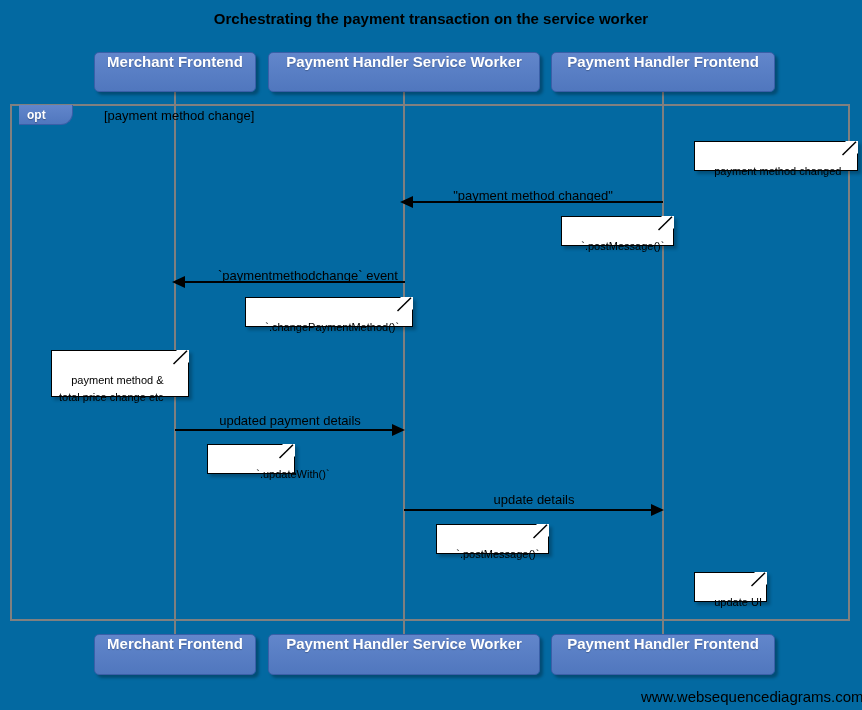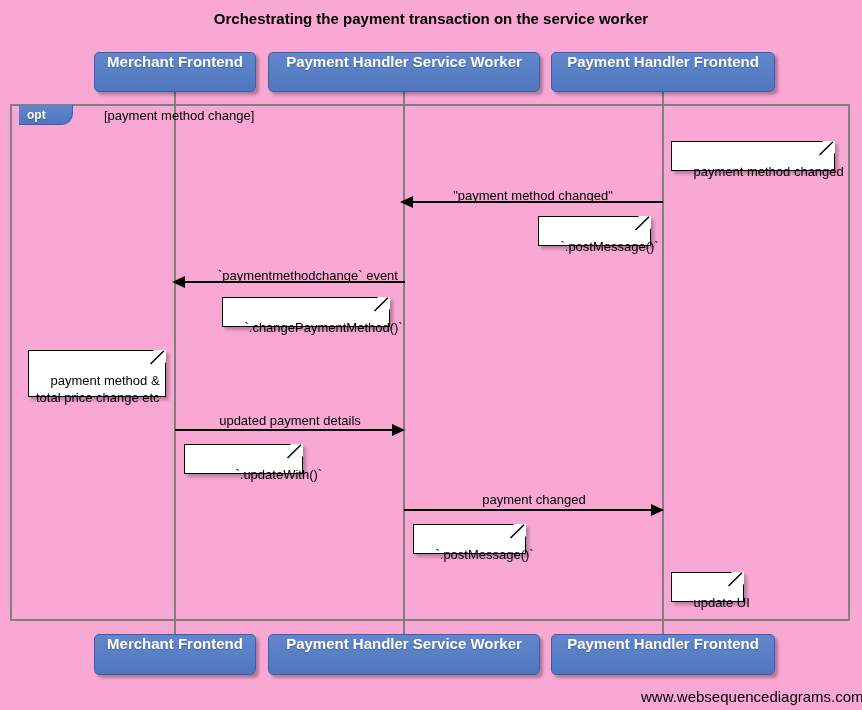--- a/index.html
+++ b/index.html
@@ -9,21 +9,21 @@
     background: #ffffff;
   }
   body {
     font-family: "Liberation Sans", sans-serif;
     color: #000000;
   }
   #canvas {
     position: relative;
     width: 862px;
     height: 710px;
-    background: #f9a8d4;
+    background: #0369a1;
     overflow: hidden;
   }
 
   
   .diagram-title {
     position: absolute;
     left: 0;
     top: 10px;
     width: 862px;
     text-align: center;
@@ -91,26 +91,27 @@
     white-space: nowrap;
     padding-left: 24px;
   }
 
   
   .note {
     position: absolute;
     box-sizing: border-box;
     background: #ffffff;
     border: 1.5px solid #000000;
-    font-size: 13px;
+    font-size: 11px;
     line-height: 17px;
     color: #000;
     padding: 4px 8px 4px 7px;
     white-space: pre;
     box-shadow: 3px 3px 3px rgba(0,0,0,0.25);
+    margin-left: 23px;
   }
   .note .dogear {
     position: absolute;
     top: -1px;
     right: -1px;
     width: 0;
     height: 0;
     border-left: 13px solid transparent;
     border-top: 13px solid #ffffff;
     border-right: 0px solid transparent;
@@ -231,30 +232,30 @@
     <svg class="dogear-line" viewBox="0 0 18 18">
       <path d="M1.5,15 L15,15 L15,1.5" fill="#ffffff" stroke="none"></path>
       <path d="M1.5,15 L15,1.8" fill="none" stroke="#000000" stroke-width="1.5"></path>
     </svg>
   </div>
 
   <div class="msg-label" style="left:176px; top:413px; width:228px;">updated payment details</div>
   <div class="msg-line" style="left:175px; top:429px; width:218px;"></div>
   <div class="arrowhead right" style="left:392px; top:424px;"></div>
 
-  <div class="note" style="left:184px; top:444px; width:119px; height:30px;padding-left:36px;">
+  <div class="note" style="left:184px; top:444px; width:88px; height:30px;padding-left:36px;">
     <span>`.updateWith()`</span>
     <span class="dogear"></span>
     <svg class="dogear-line" viewBox="0 0 18 18">
       <path d="M1.5,15 L15,15 L15,1.5" fill="#ffffff" stroke="none"></path>
       <path d="M1.5,15 L15,1.8" fill="none" stroke="#000000" stroke-width="1.5"></path>
     </svg>
   </div>
 
-  <div class="msg-label" style="left:405px; top:492px; width:258px;">payment changed</div>
+  <div class="msg-label" style="left:405px; top:492px; width:258px;">update details</div>
   <div class="msg-line" style="left:404px; top:509px; width:248px;"></div>
   <div class="arrowhead right" style="left:651px; top:504px;"></div>
 
   <div class="note" style="left:413px; top:524px; width:113px; height:30px;">
     <span>`.postMessage()`</span>
     <span class="dogear"></span>
     <svg class="dogear-line" viewBox="0 0 18 18">
       <path d="M1.5,15 L15,15 L15,1.5" fill="#ffffff" stroke="none"></path>
       <path d="M1.5,15 L15,1.8" fill="none" stroke="#000000" stroke-width="1.5"></path>
     </svg>

